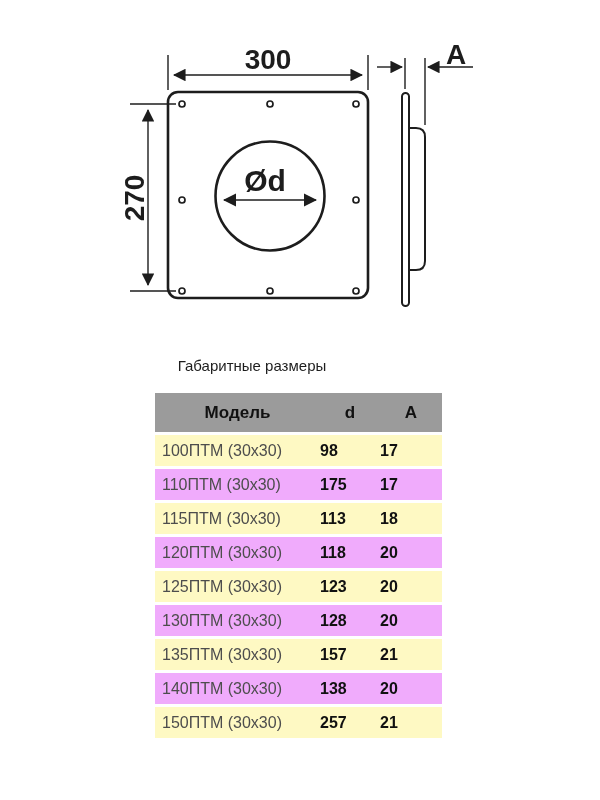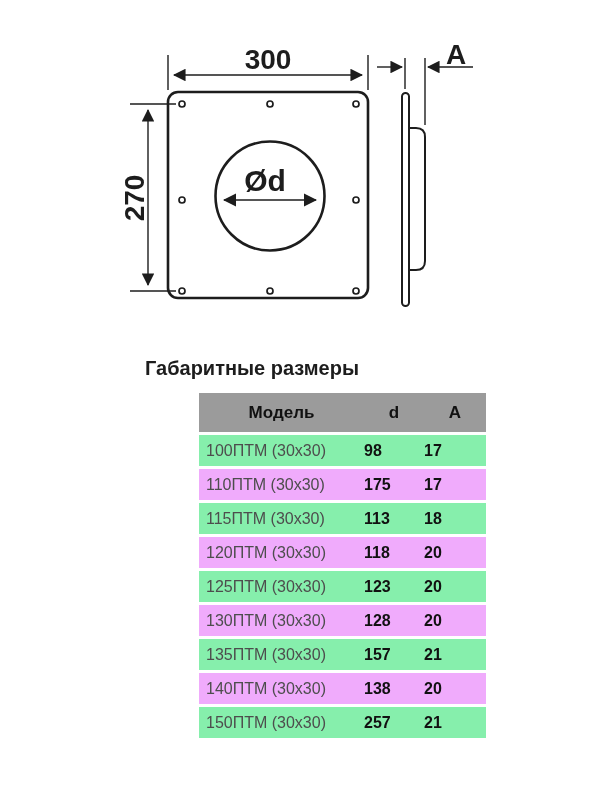--- a/index.html
+++ b/index.html
@@ -13,32 +13,31 @@
   .drawing-svg{position:absolute;left:0;top:0;}
   .dim-text{
     font-family:"Liberation Sans", sans-serif;
     font-weight:bold;
     fill:#1d1d1d;
   }
   .table-title{
     position:absolute;
     left:0;top:357px;width:504px;
     text-align:center;
-    font-size:20px;
-    font-weight:bold;
+    font-size:15px;
+    font-weight:normal;
     color:#1d1d1d;
   }
   .dim-table{
     position:absolute;
     left:155px;top:390px;
     width:287px;
     border-collapse:separate;
     border-spacing:0 3px;
     font-size:16px;
-    margin-left:44px;
   }
   .dim-table th{
     background:#9b9b9b;
     color:#111111;
     font-weight:bold;
     height:39px;
     font-size:17px;
     text-align:center;
     padding:0;
   }
@@ -48,21 +47,21 @@
     text-align:left;
     color:#111111;
     font-weight:bold;
   }
   .dim-table td.model{
     text-align:left;
     padding-left:7px;
     font-weight:normal;
     color:#4d4d4d;
   }
-  .dim-table tr.alt td{background:#86efac;}
+  .dim-table tr.alt td{background:#fef9c3;}
   .dim-table tr.plain td{background:#f0abfc;}
   .col-model{width:165px;}
   .col-d{width:60px;}
   .col-a{width:62px;}
 </style>
 </head>
 <body>
 
 <div class="page">
 

